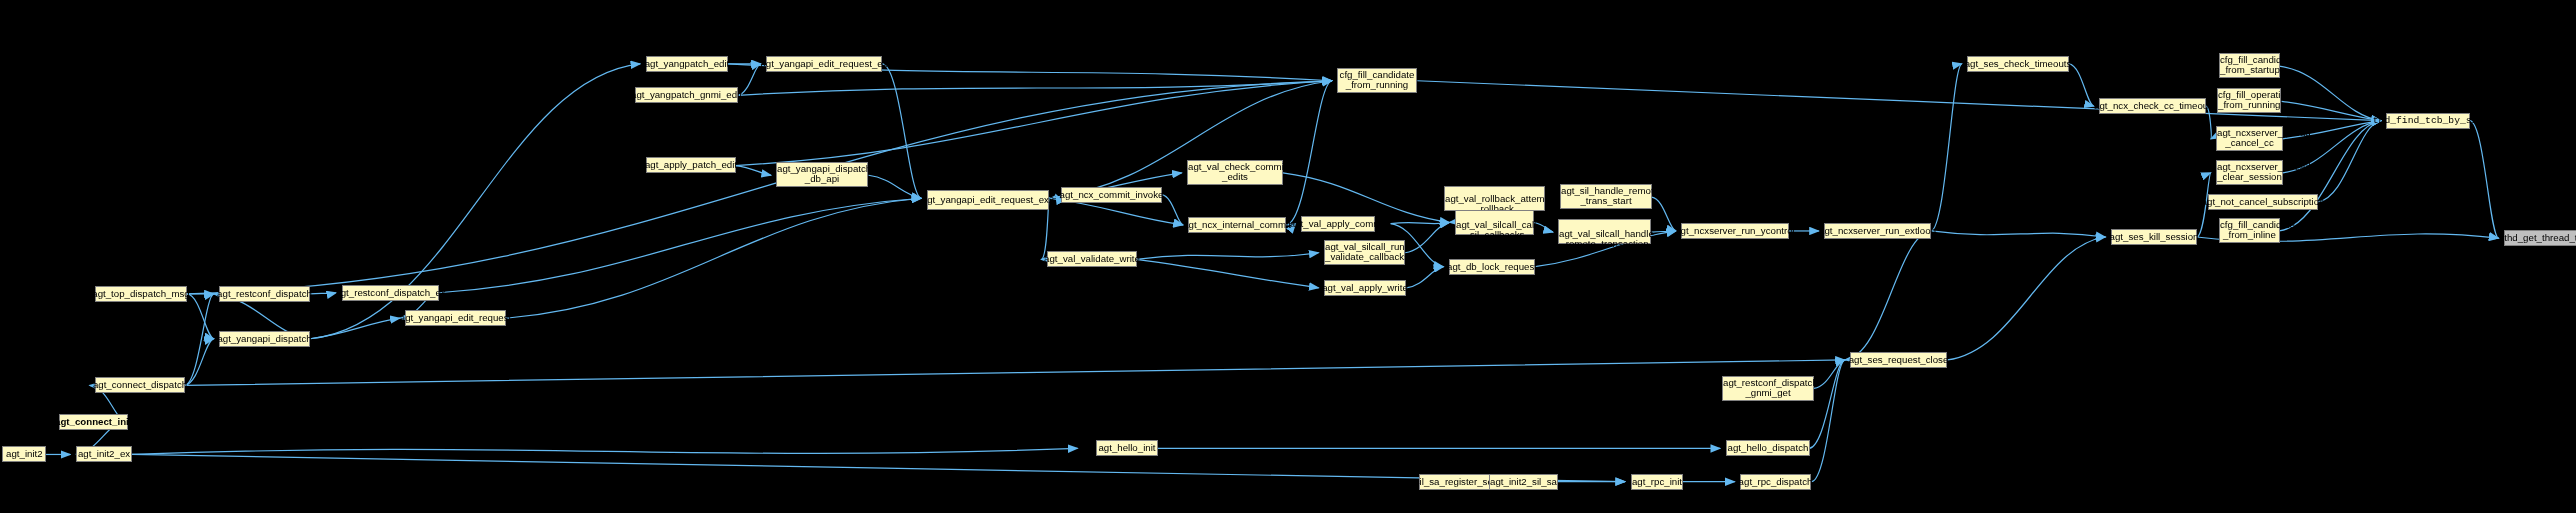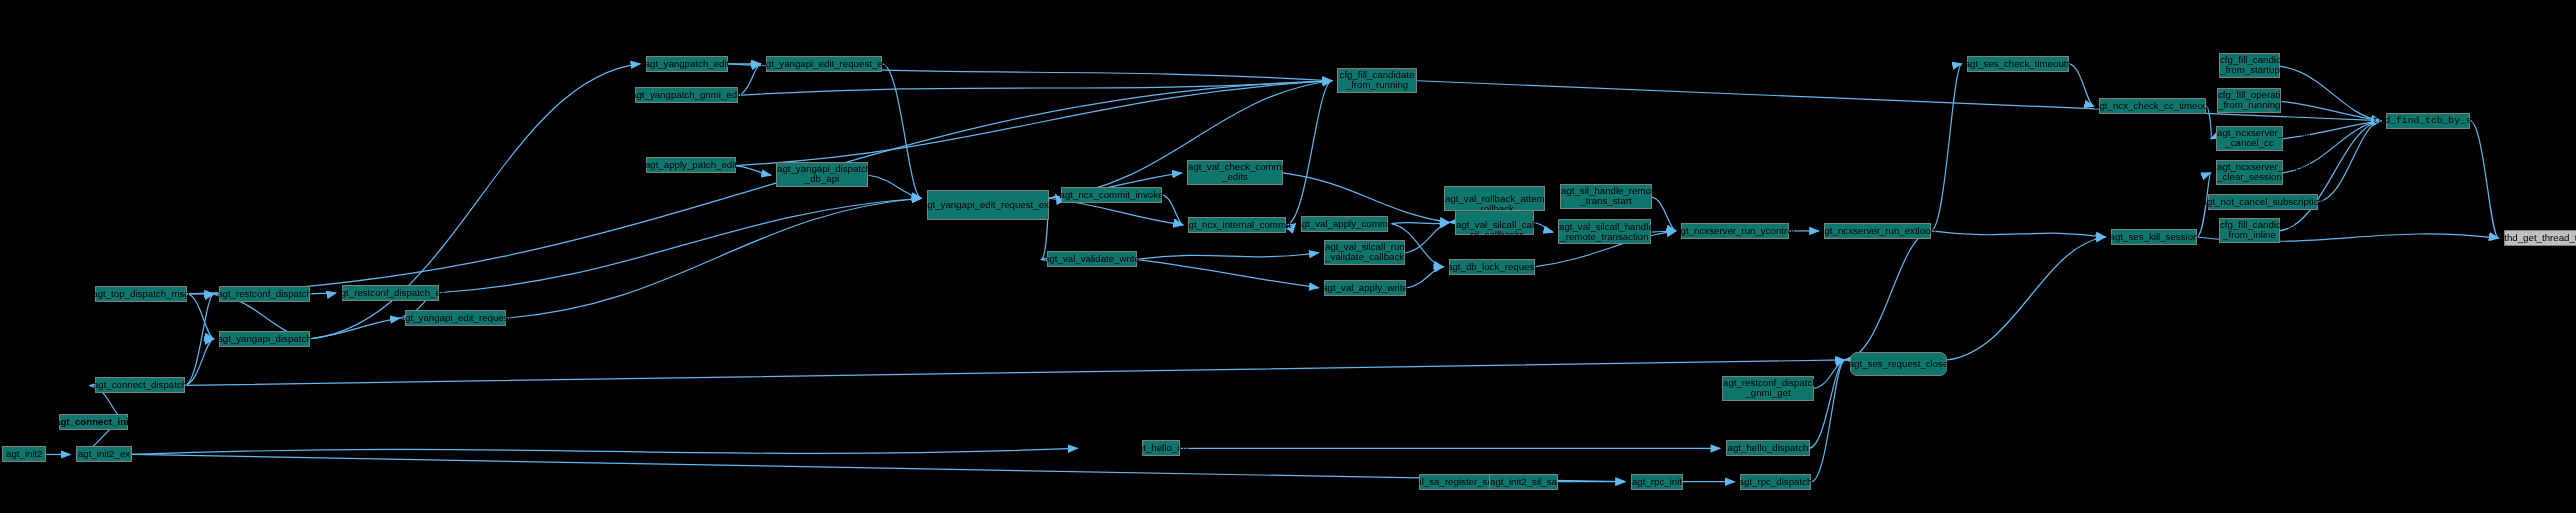--- a/index.html
+++ b/index.html
@@ -8,21 +8,21 @@
     position:relative;
     width:2576px;height:514px;
     background:#000;
     font-family:"Liberation Sans", sans-serif;
     overflow:hidden;
   }
   #edges{position:absolute;left:0;top:0;width:2576px;height:514px;}
   .node{
     position:absolute;
     box-sizing:border-box;
-    background:#0f766e;
+    background:#fef9c3;
     border:0.6px solid #808080;
     color:#000;
     font-size:9.7px;
     line-height:1.06;
     display:flex;
     align-items:center;
     justify-content:center;
     text-align:center;
     white-space:pre;
     letter-spacing:0px;
@@ -114,29 +114,29 @@
         <path d="M2991,795 C3017.88,791.48 3028.12,597.52 3046,594" marker-end="url(#ah)"></path>
       </g>
   </svg>
   <div id="node-layer">
       <div class="node" style="left: 646px; top: 56px; width: 82px; height: 15.7px;"><span>agt_yangpatch_edit</span></div>
       <div class="node" style="left: 766px; top: 56px; width: 116px; height: 15.7px;"><span>agt_yangapi_edit_request_ex</span></div>
       <div class="node" style="left: 635px; top: 87px; width: 103px; height: 15.7px;"><span>agt_yangpatch_gnmi_edit</span></div>
       <div class="node" style="left: 1337px; top: 68px; width: 80px; height: 25.4px; display: block; padding-top: 1.2px;"><span>cfg_fill_candidate</span><span>_from_running</span></div>
       <div class="node" style="left: 646px; top: 157px; width: 90px; height: 15.7px;"><span>agt_apply_patch_edit</span></div>
       <div class="node" style="left: 776px; top: 162px; width: 92px; height: 25.4px; display: block; padding-top: 1.2px;"><span>agt_yangapi_dispatch</span><span>_db_api</span></div>
-      <div class="node" style="left: 927px; top: 190px; width: 122px; height: 30px;"><span>agt_yangapi_edit_request_ex2</span></div>
+      <div class="node" style="left: 927px; top: 190px; width: 122px; height: 20px;"><span>agt_yangapi_edit_request_ex2</span></div>
       <div class="node" style="left: 1061px; top: 187px; width: 101px; height: 15.7px;"><span>agt_ncx_commit_invoke</span></div>
       <div class="node" style="left: 1187px; top: 160px; width: 96px; height: 25.4px; display: block; padding-top: 1.2px;"><span>agt_val_check_commit</span><span>_edits</span></div>
       <div class="node" style="left: 1188px; top: 217px; width: 98px; height: 15.7px;"><span>agt_ncx_internal_commit</span></div>
-      <div class="node" style="left: 1301px; top: 216px; width: 87px; height: 15.7px;"><span>agt_val_apply_commit</span></div>
+      <div class="node" style="left: 1301px; top: 216px; width: 74px; height: 15.7px;"><span>agt_val_apply_commit</span></div>
       <div class="node" style="left: 1444px; top: 186px; width: 101px; height: 25.4px; display: block; padding-top: 7px;"><span>agt_val_rollback_attempt</span><span>_rollback</span></div>
       <div class="node" style="left: 1455px; top: 210px; width: 79px; height: 25.4px; display: block; padding-top: 9px;"><span>agt_val_silcall_call</span><span>_sil_callbacks</span></div>
       <div class="node" style="left: 1560px; top: 184px; width: 92px; height: 25.4px; display: block; padding-top: 1.2px;"><span>agt_sil_handle_remote</span><span>_trans_start</span></div>
-      <div class="node" style="left: 1558px; top: 219px; width: 93px; height: 25.4px; display: block; padding-top: 2px;"><span>agt_val_silcall_handle</span><span>_remote_transaction</span></div>
+      <div class="node" style="left: 1558px; top: 219px; width: 93px; height: 25.4px; display: block; padding-top: 9px;"><span>agt_val_silcall_handle</span><span>_remote_transaction</span></div>
       <div class="node" style="left: 1681px; top: 223px; width: 108px; height: 15.7px;"><span>agt_ncxserver_run_ycontrol</span></div>
       <div class="node" style="left: 1824px; top: 223px; width: 107px; height: 15.7px;"><span>agt_ncxserver_run_extloop</span></div>
       <div class="node" style="left: 1047px; top: 251px; width: 90px; height: 15.7px;"><span>agt_val_validate_write</span></div>
       <div class="node" style="left: 1324px; top: 240px; width: 81px; height: 25.4px; display: block; padding-top: 1.2px;"><span>agt_val_silcall_run</span><span>_validate_callbacks</span></div>
       <div class="node" style="left: 1449px; top: 259px; width: 86px; height: 15.7px;"><span>agt_db_lock_request</span></div>
       <div class="node" style="left: 1324px; top: 280px; width: 82px; height: 15.7px;"><span>agt_val_apply_write</span></div>
       <div class="node" style="left: 1967px; top: 56px; width: 102px; height: 15.7px;"><span>agt_ses_check_timeouts</span></div>
       <div class="node" style="left: 2099px; top: 98px; width: 107px; height: 15.7px;"><span>agt_ncx_check_cc_timeout</span></div>
       <div class="node" style="left: 2219px; top: 53px; width: 61px; height: 25.4px; display: block; padding-top: 1.2px;"><span>cfg_fill_candidate</span><span>_from_startup</span></div>
       <div class="node" style="left: 2217px; top: 88px; width: 64px; height: 25.4px; display: block; padding-top: 1.2px;"><span>cfg_fill_operational</span><span>_from_running</span></div>
@@ -150,22 +150,22 @@
       <div class="node" style="left: 95px; top: 286px; width: 92px; height: 15.7px;"><span>agt_top_dispatch_msg</span></div>
       <div class="node" style="left: 219px; top: 286px; width: 91px; height: 15.7px;"><span>agt_restconf_dispatch</span></div>
       <div class="node" style="left: 342px; top: 285px; width: 97px; height: 15.7px;"><span>agt_restconf_dispatch_ex</span></div>
       <div class="node" style="left: 219px; top: 331px; width: 91px; height: 15.7px;"><span>agt_yangapi_dispatch</span></div>
       <div class="node" style="left: 405px; top: 310px; width: 101px; height: 15.7px;"><span>agt_yangapi_edit_request</span></div>
       <div class="node" style="left: 95px; top: 377px; width: 90px; height: 15.7px;"><span>agt_connect_dispatch</span></div>
       <div class="node" style="left: 59px; top: 414px; width: 69px; height: 15.7px; font-weight: bold;"><span>agt_connect_init</span></div>
       <div class="node" style="left: 2.4px; top: 446px; width: 44px; height: 15.7px;"><span>agt_init2</span></div>
       <div class="node" style="left: 76px; top: 446px; width: 56px; height: 15.7px;"><span>agt_init2_ex</span></div>
       <div class="node" style="left: 1722px; top: 376px; width: 92px; height: 25.4px; display: block; padding-top: 1.2px;"><span>agt_restconf_dispatch</span><span>_gnmi_get</span></div>
-      <div class="node" style="left: 1850px; top: 352px; width: 97px; height: 24px; border-radius: 7px;"><span>agt_ses_request_close</span></div>
-      <div class="node" style="left: 1142px; top: 440px; width: 38px; height: 15.7px;"><span>agt_hello_init</span></div>
+      <div class="node" style="left: 1850px; top: 352px; width: 97px; height: 16px;"><span>agt_ses_request_close</span></div>
+      <div class="node" style="left: 1096px; top: 440px; width: 62px; height: 15.7px;"><span>agt_hello_init</span></div>
       <div class="node" style="left: 1726px; top: 440px; width: 84px; height: 15.7px;"><span>agt_hello_dispatch</span></div>
       <div class="node" style="left: 1419px; top: 474px; width: 90px; height: 15.7px;"><span>sil_sa_register_service</span></div>
       <div class="node" style="left: 1489px; top: 474px; width: 69px; height: 15.7px;"><span>agt_init2_sil_sa</span></div>
       <div class="node" style="left: 1631px; top: 474px; width: 52px; height: 15.7px;"><span>agt_rpc_init</span></div>
       <div class="node" style="left: 1740px; top: 474px; width: 71px; height: 15.7px;"><span>agt_rpc_dispatch</span></div>
     </div>
 </div>
 
 
 </body></html>

